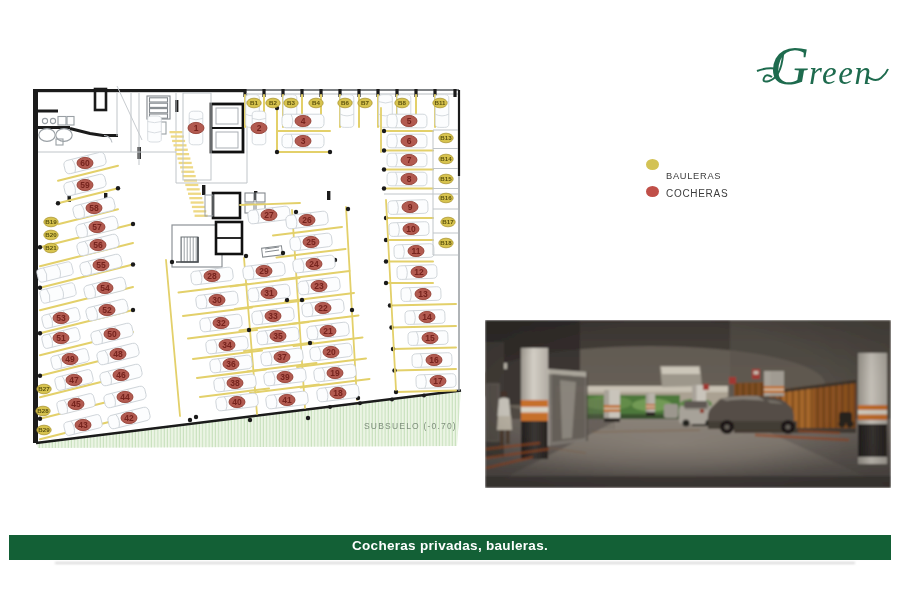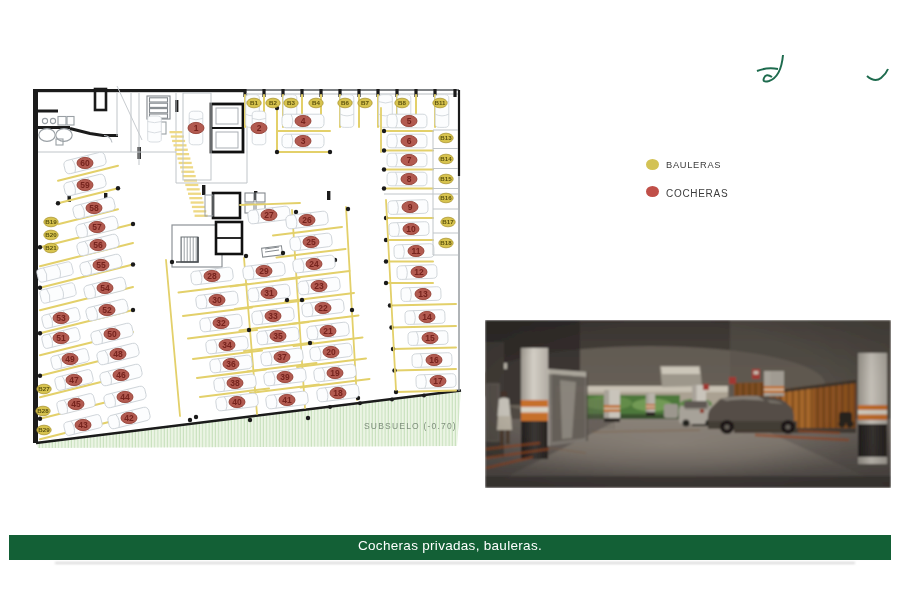--- a/index.html
+++ b/index.html
@@ -1020,36 +1020,37 @@
           <line x1="592" y1="432" x2="700" y2="430"></line>
         </g>
 
 <rect x="485" y="476" width="406" height="12" fill="#36322f" opacity="0.7"></rect>
         <rect x="485" y="320" width="406" height="168" fill="url(#vign)" opacity="0.5"></rect>
 </g>
 
 </svg>
 
 
+<div class="abs" style="left:770px;top:35px;font-family:'Liberation Serif',serif;font-style:italic;color:#1e6b4e;white-space:nowrap"><span style="font-size:54px">G</span><span style="font-size:33px;letter-spacing:1.5px">reen</span></div>
 
 <svg class="abs" style="left:0;top:0" width="900" height="120" viewBox="0 0 900 120">
 <path d="M757,71 q10,-4 21,-2" fill="none" stroke="#1e6b4e" stroke-width="2"></path>
 <path d="M783,55 q-2,22 -14,26 q-7,2 -5,-3 q2,-5 8,-1" fill="none" stroke="#1e6b4e" stroke-width="2"></path>
 <path d="M867,76 q8,7 14,2 q5,-4 7,-9" fill="none" stroke="#1e6b4e" stroke-width="2"></path>
 </svg>
 
 <div class="abs" style="left:646px;top:159px">
       <span class="abs" style="left:0;top:0;width:13px;height:11px;background:#d3c254;border-radius:50%"></span>
-      <span class="abs" style="left:20px;top:1px;font-size:9.3px;letter-spacing:0.7px;color:#3c3c3c">BAULERAS</span>
+      <span class="abs" style="left:20px;top:12px;font-size:9.3px;letter-spacing:0.7px;color:#3c3c3c">BAULERAS</span>
     </div>
 
 <div class="abs" style="left:646px;top:186px">
       <span class="abs" style="left:0;top:0;width:13px;height:11px;background:#c04f48;border-radius:50%"></span>
       <span class="abs" style="left:20px;top:1.5px;font-size:10px;letter-spacing:0.7px;color:#3c3c3c">COCHERAS</span>
     </div>
 
 
 <div class="abs" style="left:9px;top:535px;width:882px;height:25px;background:#136036"></div>
 
-<div class="abs" style="left:0;top:538px;width:900px;text-align:center;font-size:13.5px;font-weight:normal;color:#fff;letter-spacing:0.3px">Cocheras privadas, bauleras.</div>
+<div class="abs" style="left:0;top:538px;width:900px;text-align:center;font-size:13.5px;font-weight:bold;color:#fff;letter-spacing:0.3px">Cocheras privadas, bauleras.</div>
 
 <div class="abs" style="left:55px;top:562px;width:800px;height:2px;background:rgba(140,140,140,0.35);filter:blur(1px)"></div>
 </div>
 
 </body></html>

